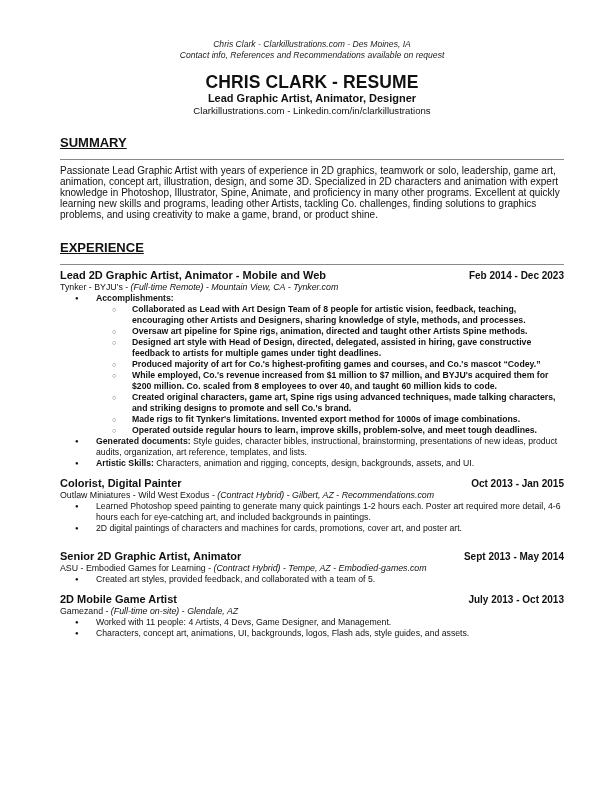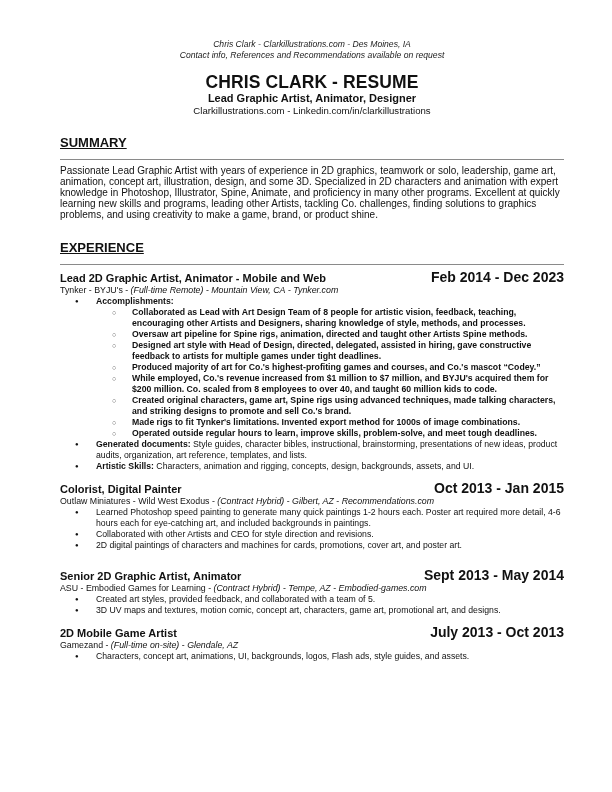--- a/index.html
+++ b/index.html
@@ -10,21 +10,21 @@
     .contact-line { font-size: 8.6px; font-style: italic; line-height: 11px; color: #222; }
     #l1 { margin-top: 39px; }
     .name-title { font-size: 17.5px; font-weight: bold; margin-top: 11px; line-height: 20px; letter-spacing: 0.1px; }
     .subtitle { font-size: 11px; font-weight: bold; line-height: 13px; }
     .links { font-size: 9.6px; line-height: 12px; }
     .section-title { font-size: 13px; font-weight: bold; line-height: 16px; text-decoration: underline; }
     .rule { height: 0; border-top: 1px solid #8a8a8a; margin-top: 8px; }
     .summary-text { font-size: 10px; line-height: 11.1px; margin-top: 5px; }
     .job-header { display: flex; justify-content: space-between; align-items: baseline; }
     .job-title { font-size: 11px; font-weight: bold; line-height: 13px; }
-    .job-dates { font-size: 14px; font-weight: bold; }
+    .job-dates { font-size: 10px; font-weight: bold; }
     .job-company { font-size: 8.8px; line-height: 11px; }
     .job-company i { font-style: italic; }
     ul { margin: 0; padding: 0; list-style: none; }
     .bullets li { position: relative; font-size: 8.7px; line-height: 11px; padding-left: 36px; }
     .bullets li::before { content: "\25CF"; position: absolute; left: 15px; font-size: 6px; top: 0px; }
     .sub li { position: relative; font-size: 8.7px; line-height: 11px; padding-left: 72px; }
     .sub li::before { content: "\25CB"; position: absolute; left: 52px; font-size: 7px; top: 0px; color: #555; }
     .sub { margin-left: -36px; font-weight: bold; }
     b.label { font-weight: bold; }
   </style>
@@ -79,45 +79,44 @@
     <div style="margin-top:8px;">
       <div class="job-header">
         <span class="job-title">Colorist, Digital Painter</span>
         <span class="job-dates">Oct 2013  -  Jan 2015</span>
       </div>
       <div class="job-company">
         <span>Outlaw Miniatures - Wild West Exodus</span><span>  -  </span><i>(Contract Hybrid)</i><span>  -  </span><i>Gilbert, AZ</i><span>  -  </span><i>Recommendations.com</i>
       </div>
       <ul class="bullets">
         <li>Learned Photoshop speed painting to generate many quick paintings 1-2 hours each. Poster art required more detail, 4-6 hours each for eye-catching art, and included backgrounds in paintings.</li>
-        <li>Collaborated with other Artists and CEO for style direction and revisions.</li>
         <li>2D digital paintings of characters and machines for cards, promotions, cover art, and poster art.</li>
       </ul>
     </div>
 
     <div style="margin-top:16px;">
       <div class="job-header">
         <span class="job-title">Senior 2D Graphic Artist, Animator</span>
         <span class="job-dates">Sept 2013  -  May 2014</span>
       </div>
       <div class="job-company">
         <span>ASU - Embodied Games for Learning</span><span>  -  </span><i>(Contract Hybrid)</i><span>  -  </span><i>Tempe, AZ</i><span>  -  </span><i>Embodied-games.com</i>
       </div>
       <ul class="bullets">
         <li>Created art styles, provided feedback, and collaborated with a team of 5.</li>
-        <li>3D UV maps and textures, motion comic, concept art, characters, game art, promotional art, and designs.</li>
       </ul>
     </div>
 
     <div style="margin-top:8px;">
       <div class="job-header">
         <span class="job-title">2D Mobile Game Artist</span>
         <span class="job-dates">July 2013  -  Oct 2013</span>
       </div>
       <div class="job-company">
         <span>Gamezand</span><span>  -  </span><i>(Full-time on-site)</i><span>  -  </span><i>Glendale, AZ</i>
       </div>
       <ul class="bullets">
+        <li>Worked with 11 people:  4 Artists, 4 Devs, Game Designer, and Management.</li>
         <li>Characters, concept art, animations, UI, backgrounds, logos, Flash ads, style guides, and assets.</li>
       </ul>
     </div>
   </div>
 </div>
 
 </body></html>

